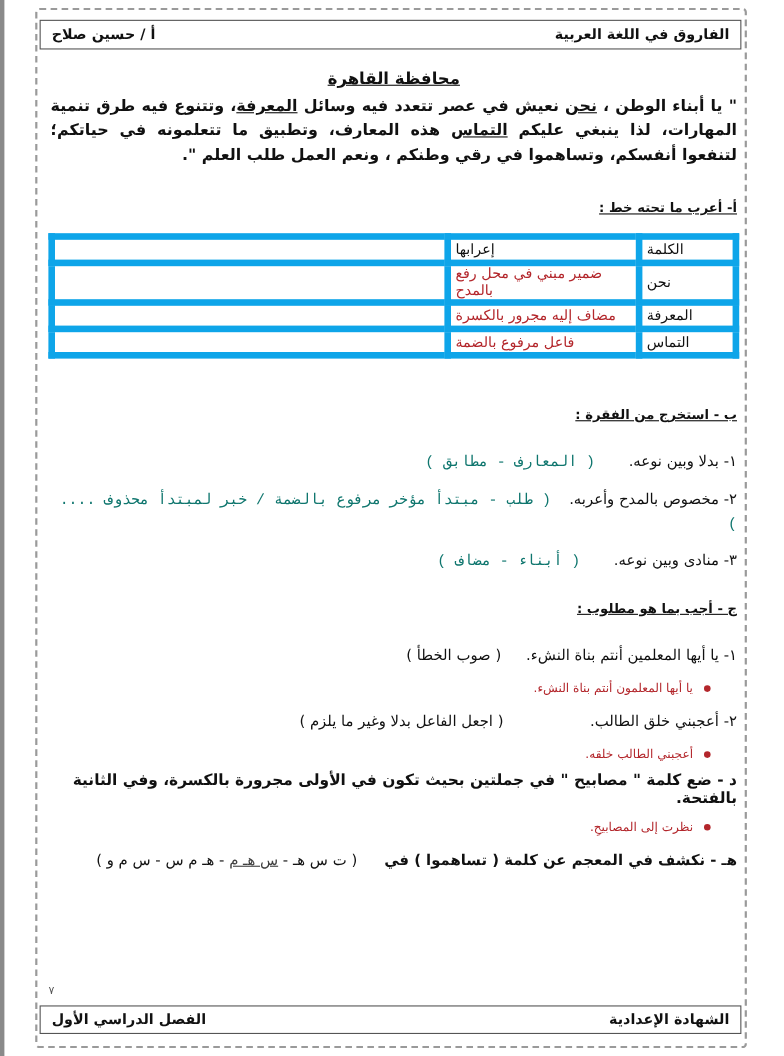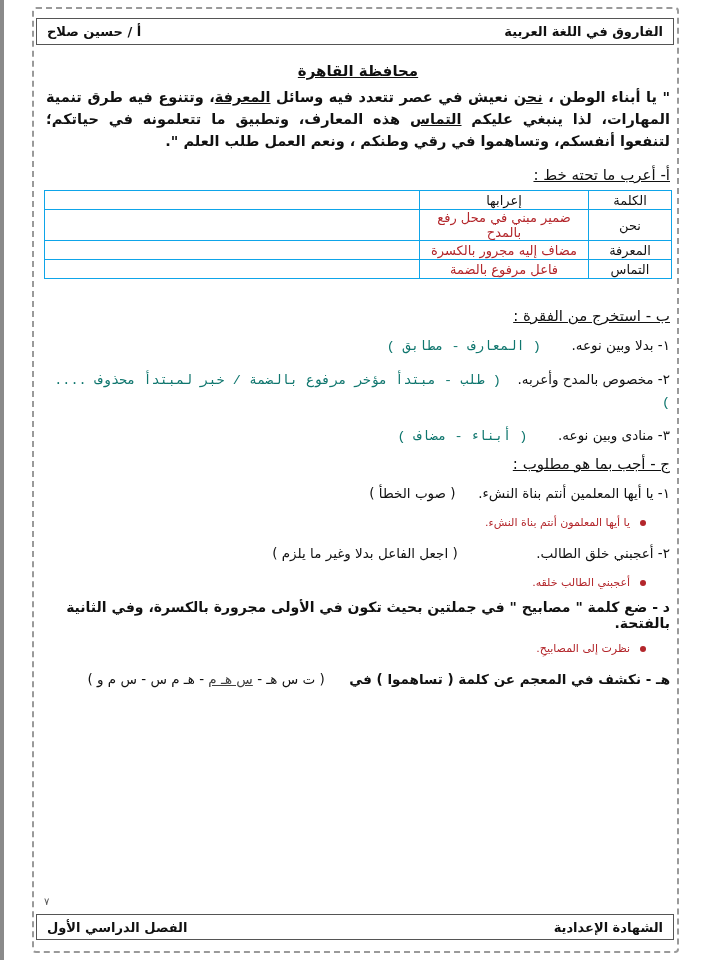--- a/index.html
+++ b/index.html
@@ -20,23 +20,23 @@
   .footer-box {
     position: absolute; left: 36px; top: 914px; width: 638px; height: 26px;
     border: 1.5px solid #555; box-sizing: border-box; display: flex; justify-content: space-between;
     align-items: center; padding: 0 10px; direction: rtl; font-size: 13px; font-weight: bold;
   }
   .page-num { position: absolute; left: 44px; top: 896px; font-size: 10px; color: #555; }
   .content { position: absolute; left: 40px; top: 60px; width: 636px; direction: rtl; }
   .gov-title { text-align: center; font-weight: bold; font-size: 15px; text-decoration: underline; margin: 2px 0 6px; }
   .passage { font-weight: bold; font-size: 14.5px; line-height: 22px; text-align: justify; padding: 0 6px; }
   .passage u { text-decoration: underline; }
-  .section-head { font-weight: normal; font-size: 15px; text-decoration: underline; margin: 0 6px; }
+  .section-head { font-weight: bold; font-size: 12px; text-decoration: underline; margin: 16px 6px; }
   table.irab { border-collapse: collapse; width: 628px; margin: 6px auto 0; font-size: 13px; }
-  table.irab td { border: 1px solid #0ea5e9; height: 18px; padding: 0 4px; text-align: center; }
+  table.irab td { border: 6px solid #0ea5e9; height: 18px; padding: 0 4px; text-align: left; }
   table.irab td.word { width: 74px; }
   table.irab td.ans { width: 160px; color: #b3262b; }
   table.irab td.empty { }
   .q-line { font-size: 13.5px; line-height: 20px; margin: 0 6px 0 0; }
   .red { color: #0f766e; font-family: Liberation Mono, monospace; }
   .bullet { font-size: 11px; color: #b3262b; margin-right: 30px; line-height: 20px; }
   .bullet .dot { display: inline-block; width: 6px; height: 6px; border-radius: 50%; background: #b3262b; margin-left: 10px; vertical-align: middle; }
   .d-head { font-weight: bold; font-size: 14px; margin: 0 6px; }
   .red-ul { color: #404040; text-decoration: underline; }
 </style>

